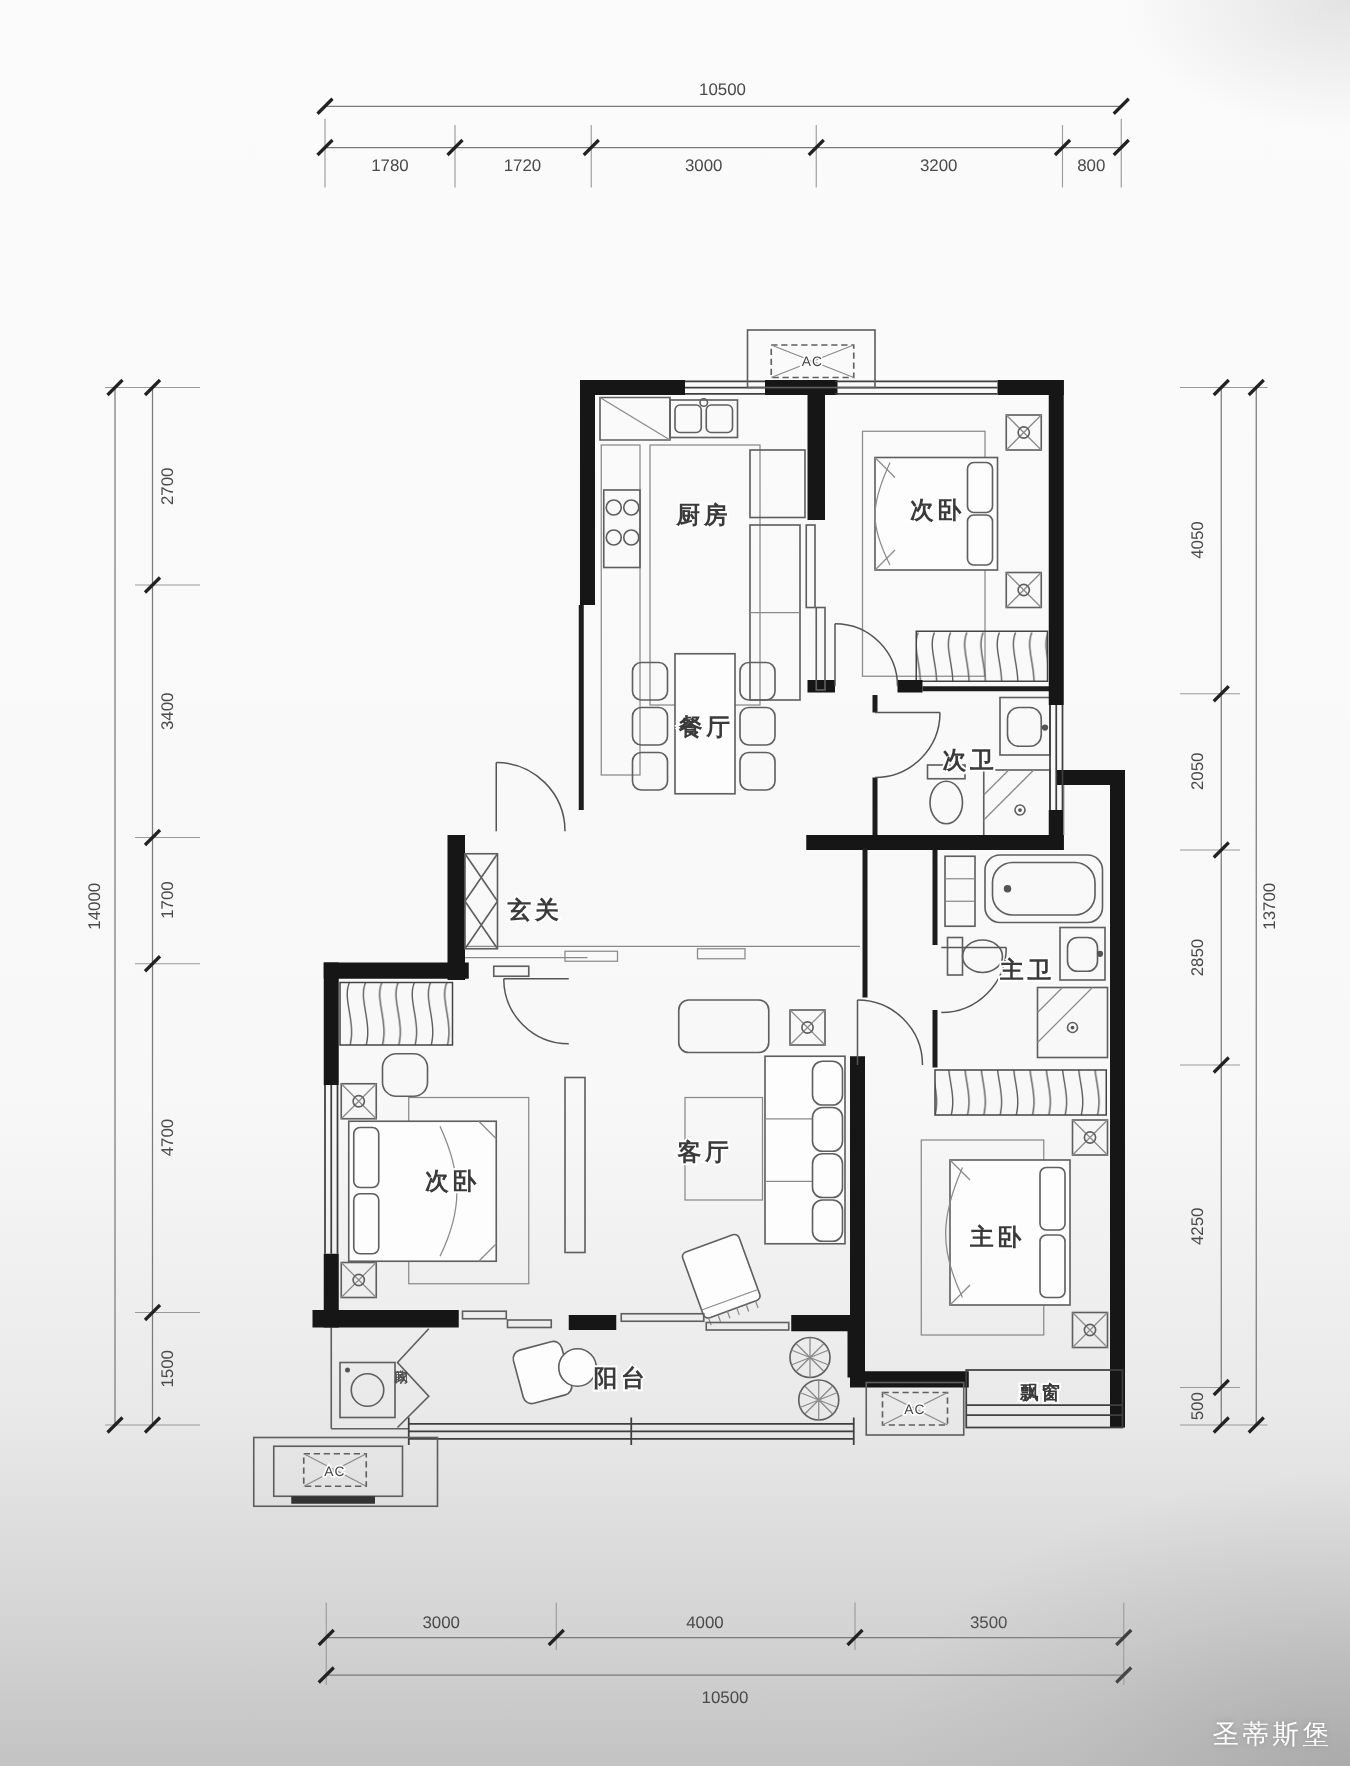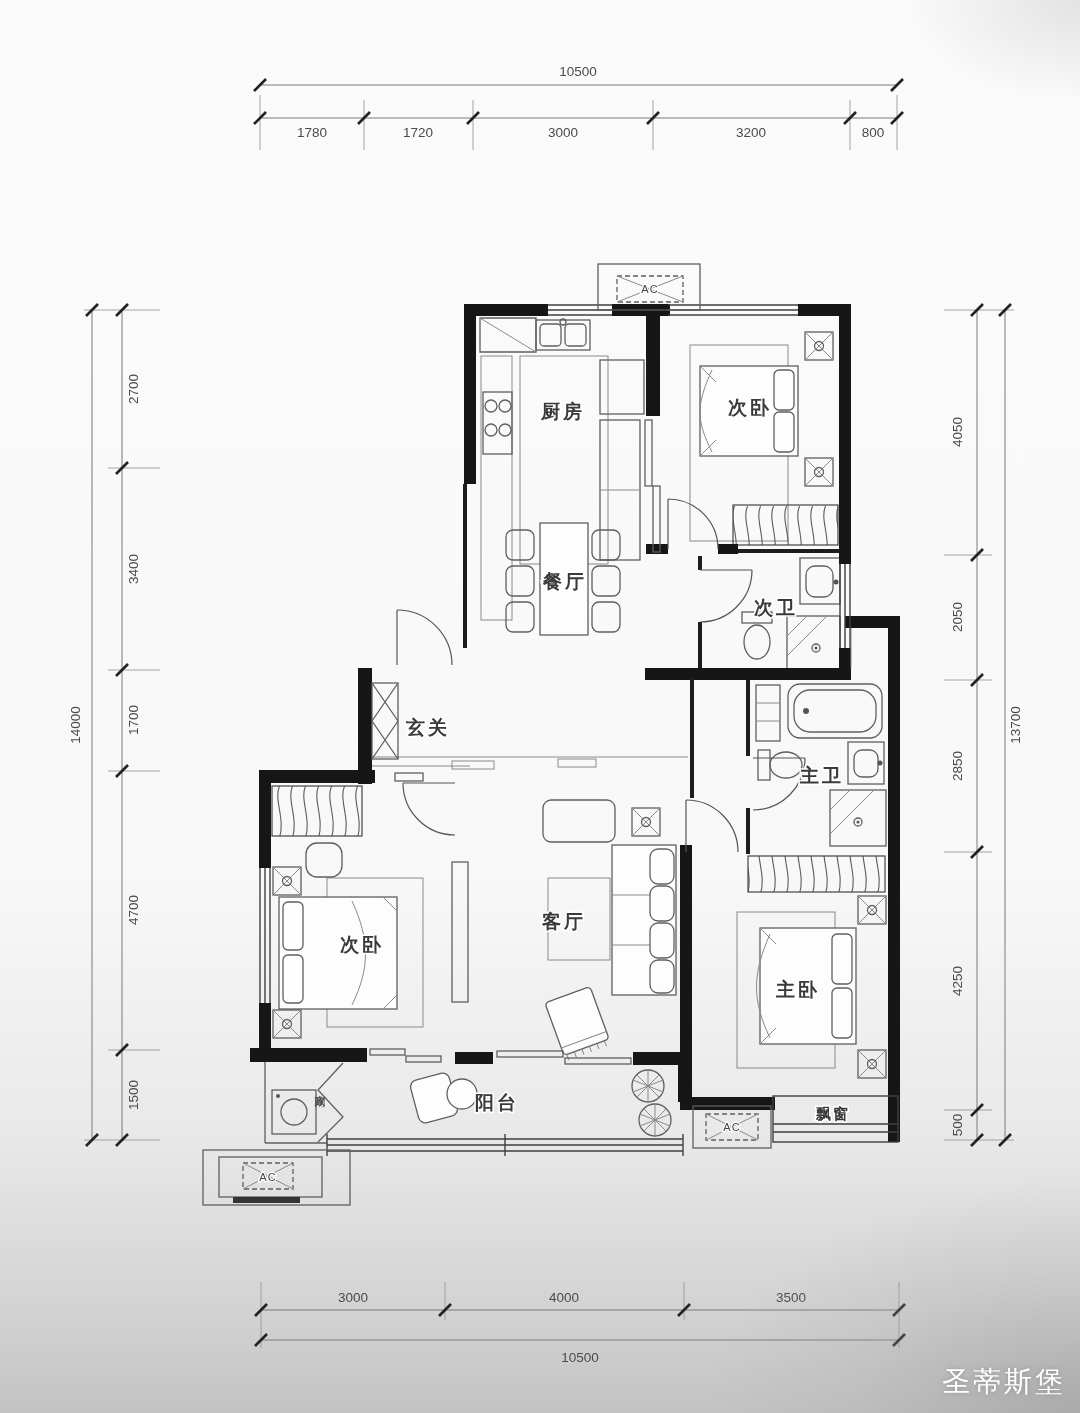--- a/index.html
+++ b/index.html
@@ -28,21 +28,21 @@
   .dim{stroke:#7a7a7a;stroke-width:1;fill:none;}
   .ext{stroke:#9a9a9a;stroke-width:.9;fill:none;}
   .tick{stroke:#222;stroke-width:2.6;}
   .dimtxt{font-size:13.5px;fill:#4a4a4a;}
   .roomtxt{font-size:19px;font-weight:600;fill:#3a3a3a;letter-spacing:3px;
            paint-order:stroke;stroke:#ffffff;stroke-width:3px;}
   .smalltxt{font-size:11px;fill:#444;letter-spacing:1px;}
   .baytxt{font-size:15px;font-weight:600;fill:#3a3a3a;letter-spacing:2px;paint-order:stroke;stroke:#fff;stroke-width:3px;}
   .vert{writing-mode:vertical-rl;text-orientation:upright;font-size:11px;fill:#4a4a4a;letter-spacing:1px;}
   #brand-watermark{
-    position:absolute;right:14px;bottom:12px;color:#ffffff;font-size:28px;
+    position:absolute;right:14px;bottom:12px;color:#ffffff;font-size:21px;
     letter-spacing:3px;font-weight:500;text-shadow:0 0 4px rgba(120,120,120,.6);text-align:right;
   }
 </style>
 </head>
 <body>
 
 <svg width="1080" height="1413" viewBox="0 0 1080 1413">
   <defs>
     <pattern id="comb" patternUnits="userSpaceOnUse" width="13" height="56">
       <path d="M6.5,2 C0.5,16 12.5,34 6.5,54" stroke="#5a5a5a" stroke-width="1.1" fill="none"></path>

